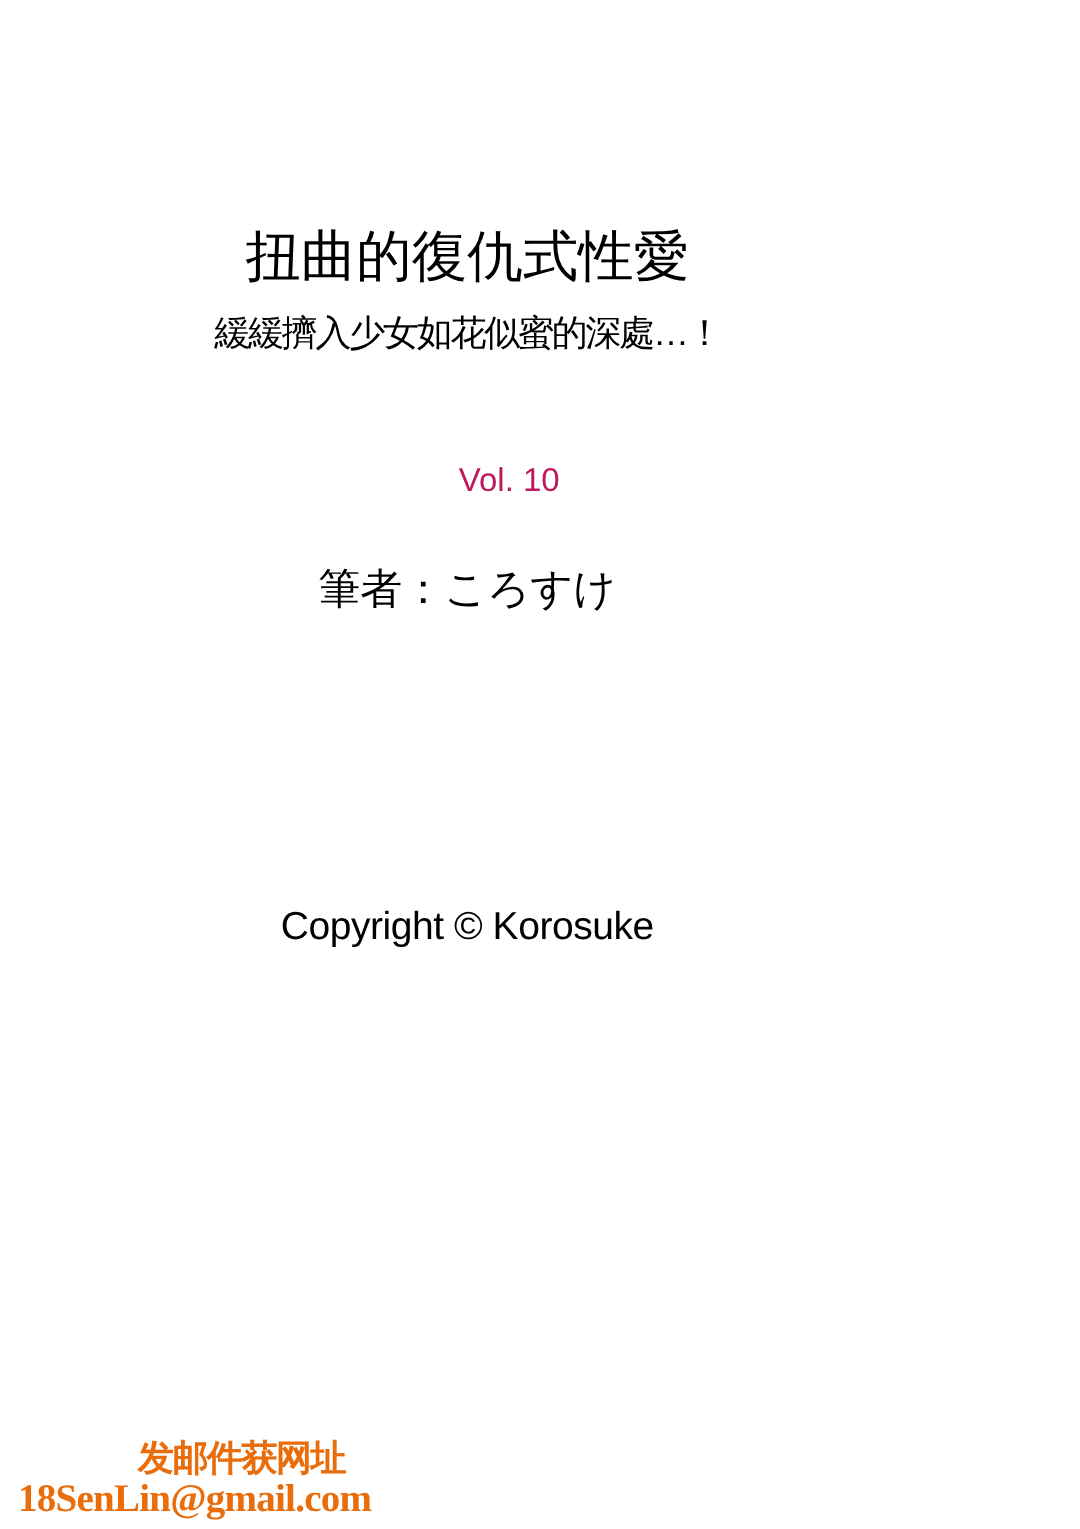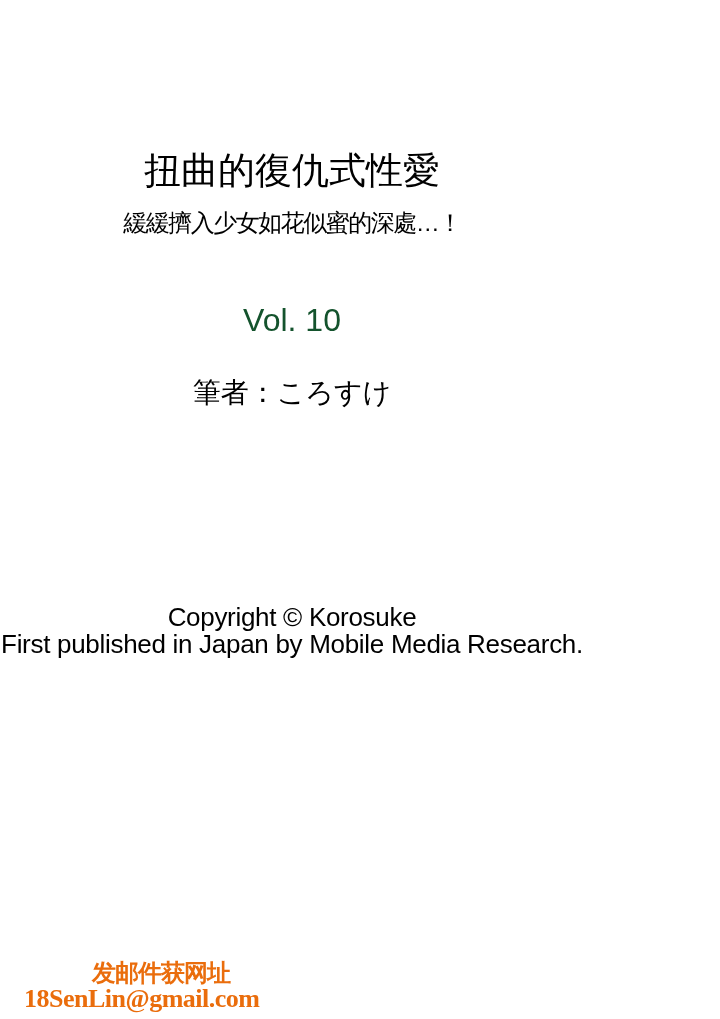--- a/index.html
+++ b/index.html
@@ -8,20 +8,21 @@
     background: #ffffff;
   }
   .page {
     position: relative;
     width: 584px;
     height: 1019px;
     background: #ffffff;
     color: #000000;
     font-family: "Liberation Sans", sans-serif;
     overflow: hidden;
+    padding-left: 39px;
   }
   .centered {
     position: absolute;
     left: 0;
     width: 100%;
     text-align: center;
     white-space: nowrap;
   }
   .title {
     top: 151px;
@@ -31,23 +32,24 @@
     letter-spacing: 0px;
   }
   .subtitle {
     top: 206px;
     font-size: 24px;
     line-height: 34px;
     letter-spacing: -1.5px;
   }
   .volume {
     top: 306px;
-    font-size: 32px;
+    font-size: 22px;
     line-height: 28px;
-    color: #14532d;
+    color: #be185d;
+    margin-left: 28px;
   }
   .author {
     top: 377px;
     font-size: 28px;
     line-height: 32px;
     text-align: center;
   }
   .copyright {
     position: absolute;
     left: 0;
@@ -71,39 +73,37 @@
     line-height: 26px;
     font-weight: bold;
     letter-spacing: -1px;
   }
   .watermark-email {
     font-family: "Liberation Serif", serif;
     font-size: 26px;
     line-height: 25px;
     font-weight: bold;
     letter-spacing: -0.5px;
-    margin-left: 12px;
   }
 </style>
 </head>
 <body>
 
 <div class="page">
 
   <div class="centered title">扭曲的復仇式性愛</div>
 
   <div class="centered subtitle">緩緩擠入少女如花似蜜的深處…！</div>
 
   <div class="centered volume">Vol. 10</div>
 
   <div class="centered author">筆者：ころすけ</div>
 
   <div class="copyright">
     <div>Copyright © Korosuke</div>
-    <div>First published in Japan by Mobile Media Research.</div>
   </div>
 
   <div class="watermark">
     <div class="watermark-note">发邮件获网址</div>
     <div class="watermark-email">18SenLin@gmail.com</div>
   </div>
 
 </div>
 
 </body></html>

